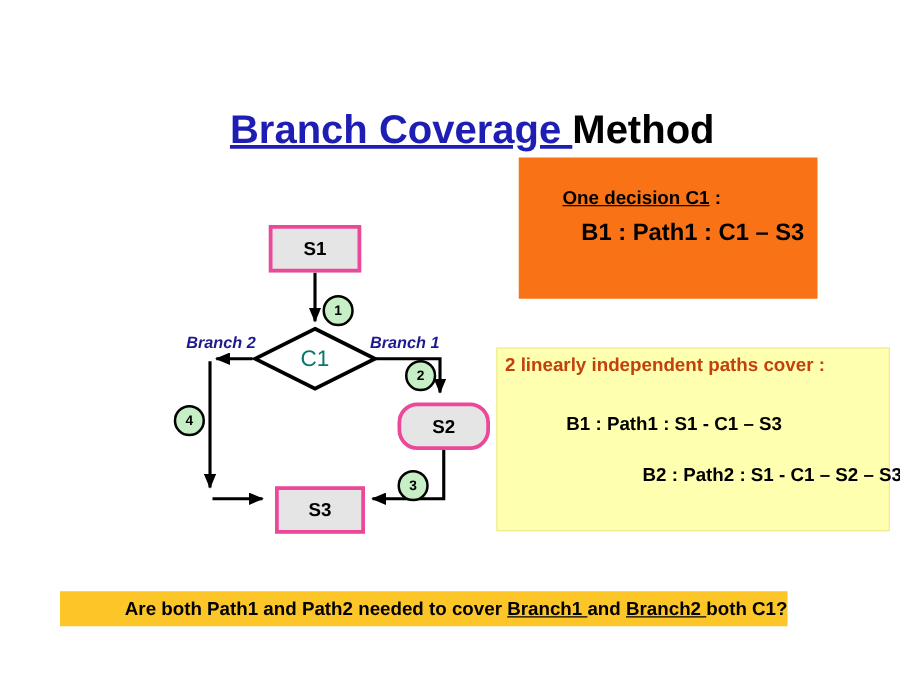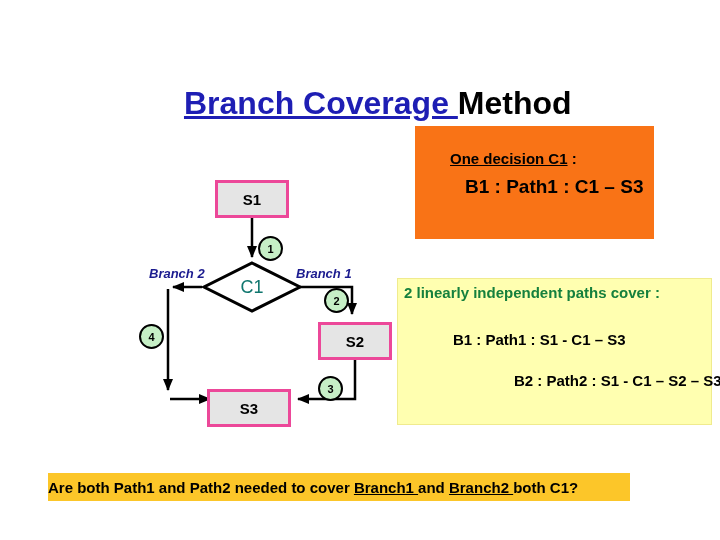--- a/index.html
+++ b/index.html
@@ -28,36 +28,36 @@
   .green-box .nline{ position:absolute; left:50px; font-size:19px; font-weight:bold; color:#000; white-space:pre;}
   .green-box .l1{ top:50px; }
   .green-box .l2{ top:68px; }
 
   
   .yellow-box{
     position:absolute; left:397px; top:278px; width:315px; height:147px;
     background:#ffffb0; border:1px solid #f0eb8e; box-sizing:border-box;
   }
   .yellow-box .heading{
-    position:absolute; left:6px; top:5px; font-size:15px; font-weight:bold; color:#15803d; white-space:pre;
+    position:absolute; left:6px; top:5px; font-size:15px; font-weight:bold; color:#c2410c; white-space:pre;
   }
   .yellow-box .nline{ position:absolute; font-size:15px; font-weight:bold; color:#000; white-space:pre;}
   .yellow-box .l1{ left:55px; top:52px; }
   .yellow-box .l2{ left:73px; top:93px;margin-left:43px; }
 
   
   .fc-svg{ position:absolute; left:0; top:0; }
   .node{
     position:absolute; box-sizing:border-box; background:#e5e5e5;
     border:3px solid #ec4899; display:flex; align-items:center; justify-content:center;
     font-size:15px; font-weight:bold; color:#000;
   }
   .node-s1{ left:215px; top:180px; width:74px; height:38px; }
-  .node-s2{ left:318px; top:322px; width:74px; height:38px; }
-  .node-s3{ left:207px; top:389px; width:84px; height:38px; }
+  .node-s2{ left:318px; top:322px; width:74px; height:38px;border-radius:16px; }
+  .node-s3{ left:220px; top:389px; width:72px; height:38px; }
   .c1-label{
     position:absolute; left:228px; top:277px; width:48px; text-align:center;
     font-size:18px; color:#0f766e;
   }
   .edge-circle{
     position:absolute; box-sizing:border-box; width:25px; height:25px;
     border:2.5px solid #000; border-radius:50%; background:#c6efc6;
     display:flex; align-items:center; justify-content:center;
     font-size:11px; font-weight:bold; color:#000;
   }
@@ -68,21 +68,21 @@
   .branch-label{
     position:absolute; font-size:13px; font-weight:bold; font-style:italic;
     color:#1b1b8f; white-space:pre;
   }
   .branch-1{ left:149px; top:266px; }
   .branch-2{ left:296px; top:266px; }
 
   
   .footer-bar{
     position:absolute; left:48px; top:473px; width:582px; height:28px;
-    background:#fcc629; display:flex; align-items:center; justify-content:flex-start;
+    background:#fcc629; display:flex; align-items:center; justify-content:flex-end;
     font-size:15px; font-weight:bold; color:#000; white-space:pre;
   }
   .footer-bar .u{ text-decoration:underline; }
 </style>
 </head>
 <body>
 
 <div class="slide">
 
   <div class="title">

